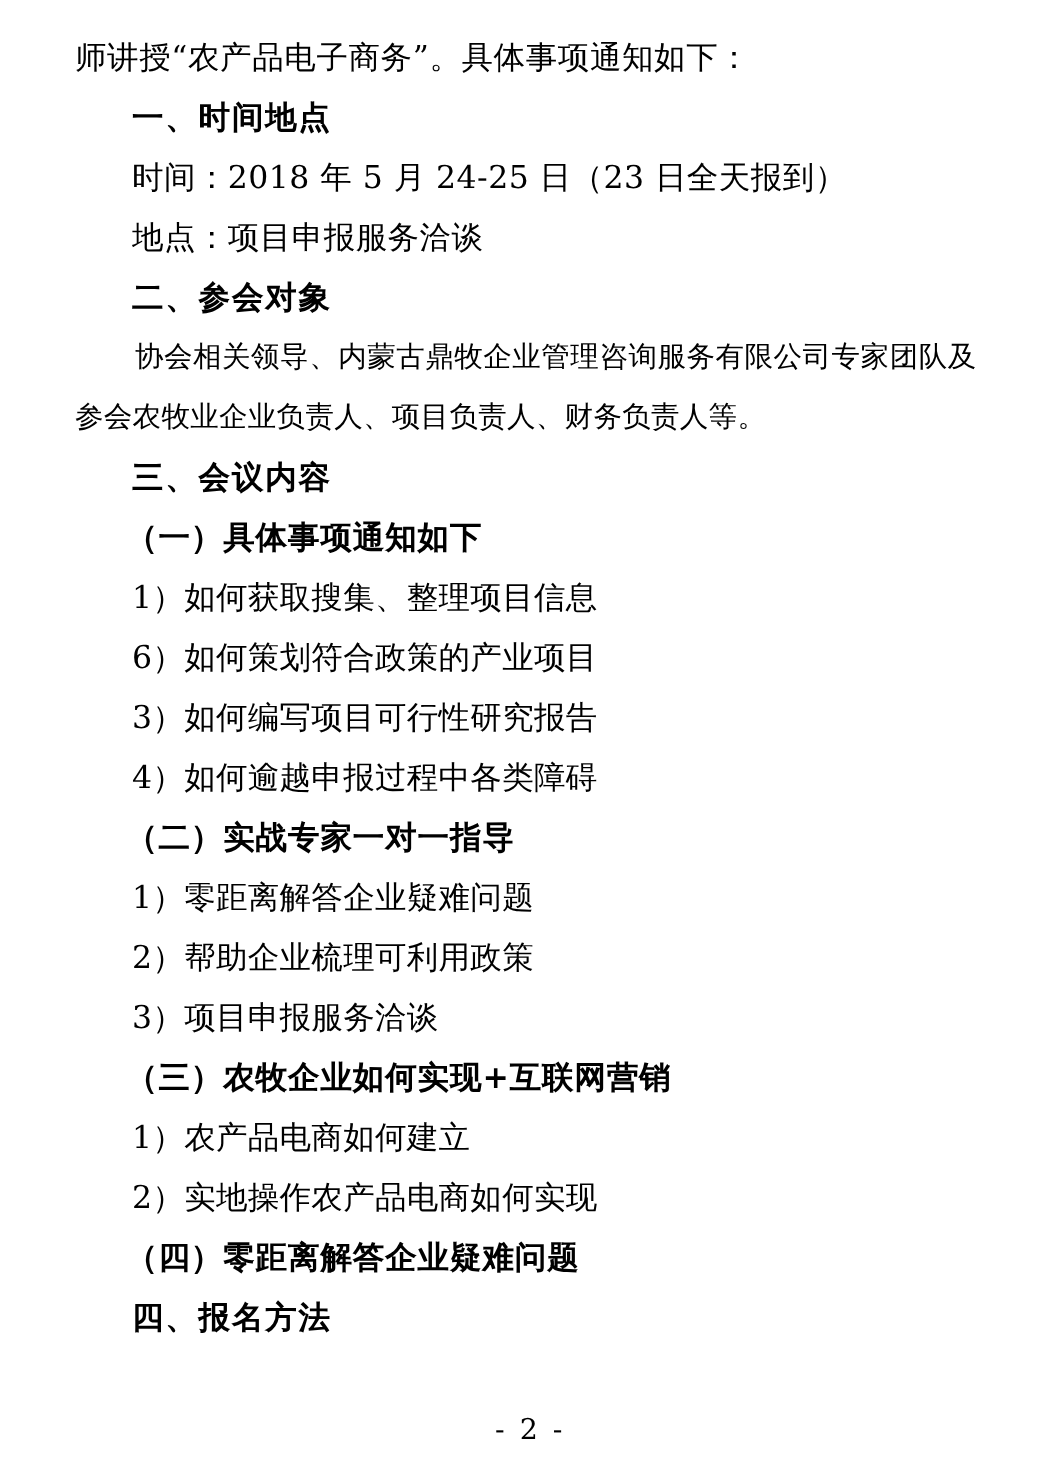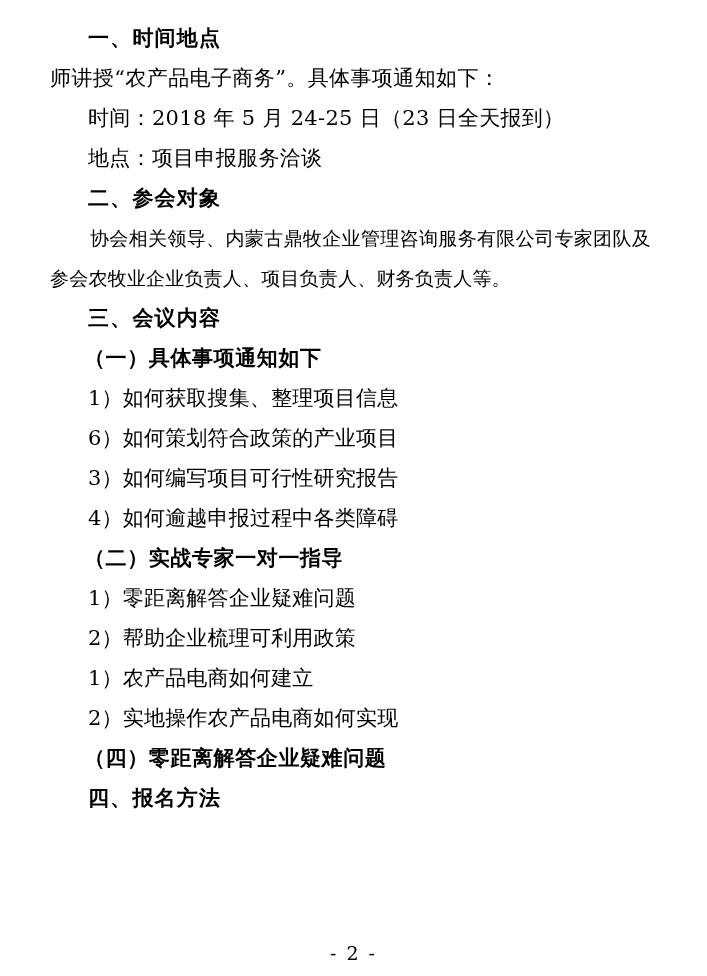--- a/index.html
+++ b/index.html
@@ -68,41 +68,43 @@
     text-align: center;
     font-size: 19px;
     letter-spacing: 2px;
   }
 </style>
 </head>
 <body>
 
 <div class="page">
 
+  <div class="line">师讲授“农产品电子商务”。具体事项通知如下：</div>
+
   <div class="line bold indent-h">一、时间地点</div>
-
-  <div class="line">师讲授“农产品电子商务”。具体事项通知如下：</div>
   <div class="body-text indent-h">时间：2018 年 5 月 24-25 日（23 日全天报到）</div>
   <div class="body-text indent-h">地点：项目申报服务洽谈</div>
 
   <div class="line bold indent-h">二、参会对象</div>
   <div class="para">协会相关领导、内蒙古鼎牧企业管理咨询服务有限公司专家团队及参会农牧业企业负责人、项目负责人、财务负责人等。</div>
 
   <div class="line bold indent-h">三、会议内容</div>
 
   <div class="sub-head">（一）具体事项通知如下</div>
   <div class="item">1）如何获取搜集、整理项目信息</div>
   <div class="item">6）如何策划符合政策的产业项目</div>
   <div class="item">3）如何编写项目可行性研究报告</div>
   <div class="item">4）如何逾越申报过程中各类障碍</div>
 
   <div class="sub-head">（二）实战专家一对一指导</div>
   <div class="item">1）零距离解答企业疑难问题</div>
   <div class="item">2）帮助企业梳理可利用政策</div>
+  <div class="item">3）项目申报服务洽谈</div>
 
+  <div class="sub-head">（三）农牧企业如何实现+互联网营销</div>
   <div class="item">1）农产品电商如何建立</div>
   <div class="item">2）实地操作农产品电商如何实现</div>
 
   <div class="sub-head">（四）零距离解答企业疑难问题</div>
 
   <div class="line bold indent-h">四、报名方法</div>
 
   <div class="footer">- 2 -</div>
 </div>
 

